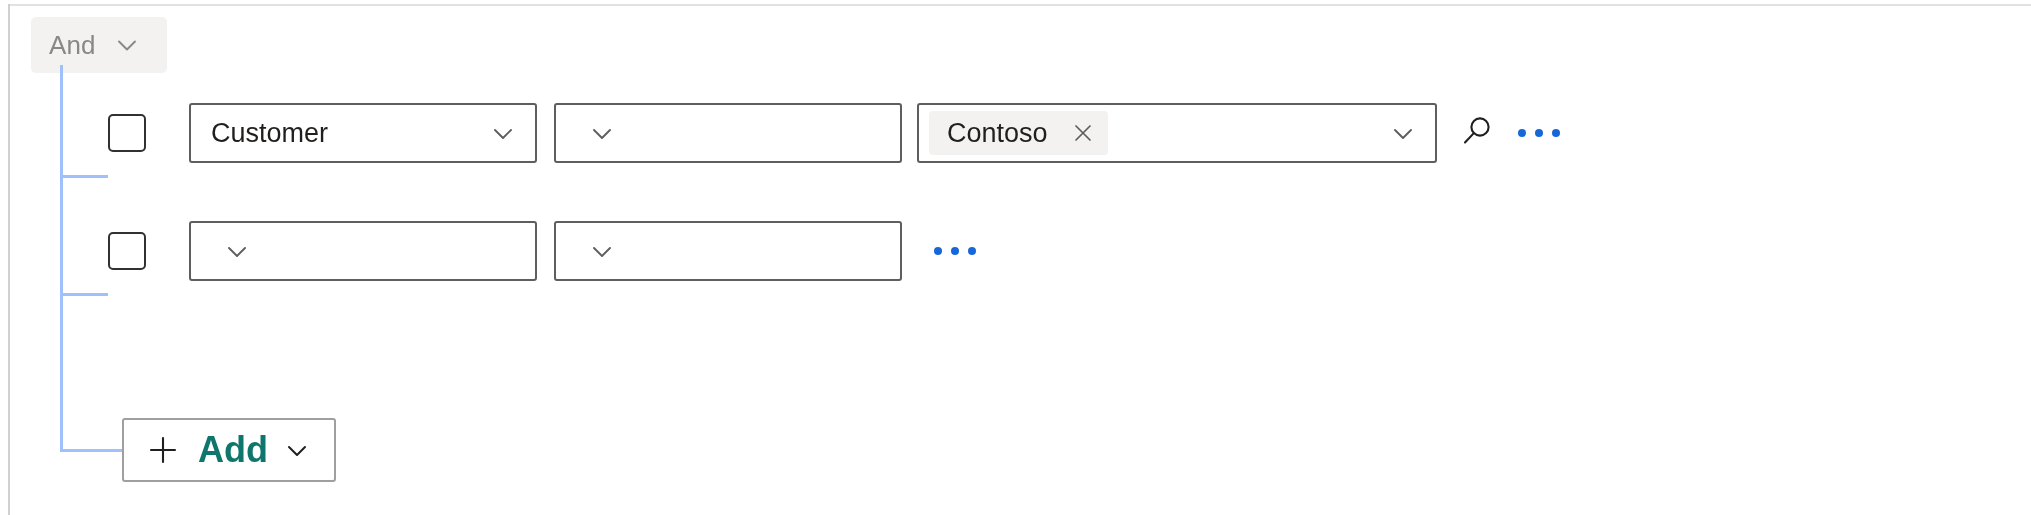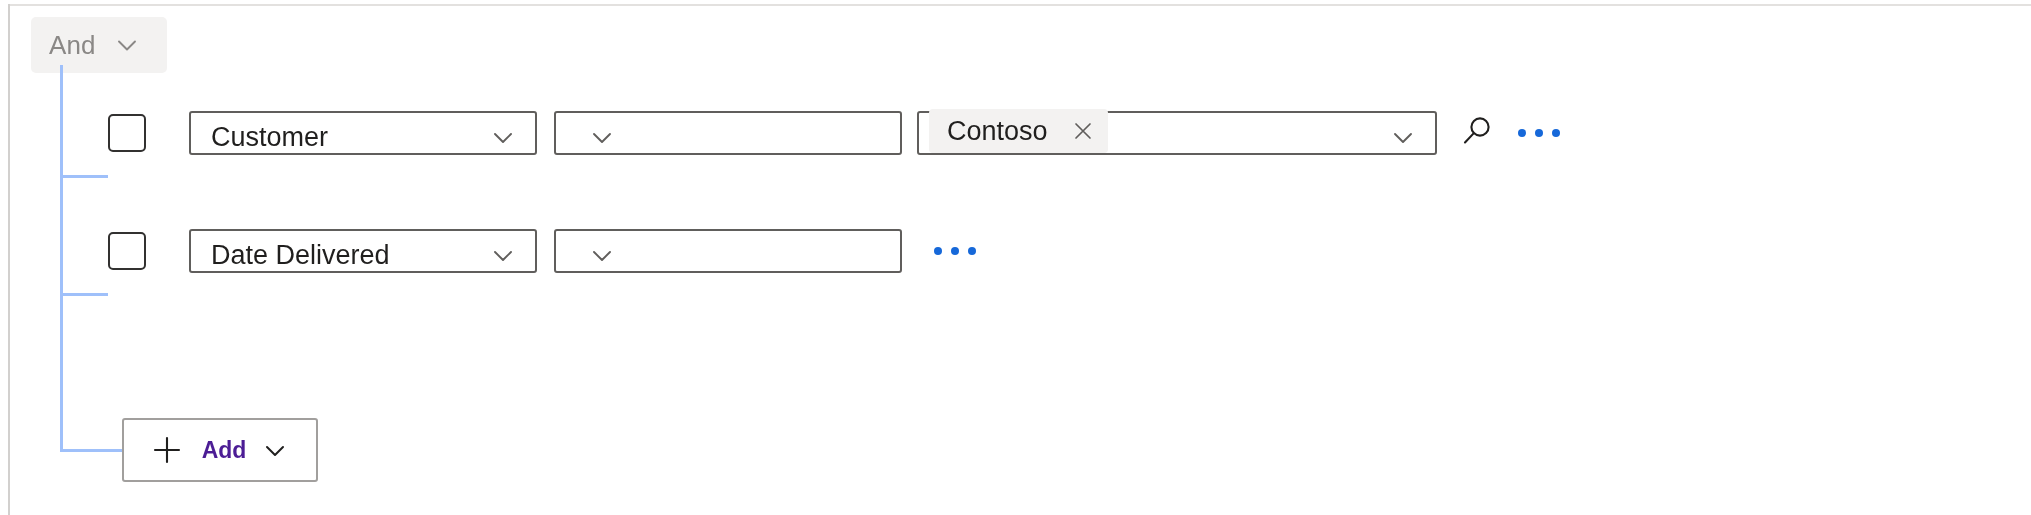--- a/index.html
+++ b/index.html
@@ -114,27 +114,27 @@
     border: 2px solid #323130;
     border-radius: 5px;
     background: #ffffff;
     box-sizing: border-box;
     cursor: pointer;
     flex: 0 0 auto;
   }
 
   
   .combobox {
-    height: 44px;
+    height: 60px;
     border: 2px solid #605e5c;
     border-radius: 3px;
     background: #ffffff;
     box-sizing: border-box;
     display: flex;
-    align-items: flex-end;
+    align-items: center;
     padding: 0 16px 0 20px;
     cursor: pointer;
     position: relative;
   }
   .combobox-text {
     font-size: 27px;
     color: #201f1e;
     white-space: nowrap;
     overflow: hidden;
     text-overflow: ellipsis;
@@ -242,23 +242,23 @@
     border-radius: 3px;
     display: flex;
     align-items: center;
     justify-content: center;
     padding: 0 22px;
     box-sizing: border-box;
     cursor: pointer;
     font-family: "Liberation Sans", sans-serif;
   }
   .add-label {
-    font-size: 23px;
+    font-size: 36px;
     font-weight: bold;
-    color: #4c1d95;
+    color: #0f766e;
     margin: 0 14px 0 18px;
     white-space: nowrap;
   }
   .plus-icon { display: flex; align-items: center; }
 </style>
 </head>
 <body>
 
 <div class="filter-canvas">
 
@@ -334,21 +334,20 @@
           <i></i>
       </span>
     </button>
   </div>
 
   <div class="condition-row row2">
 
     <div class="row-checkbox"></div>
 
     <div class="combobox field-combobox">
-      <span class="combobox-text">Date Delivered</span>
       <span class="chev">
         <svg width="32" height="32" viewBox="0 0 32 32" aria-hidden="true">
           <path d="M8 13 L16 21 L24 13" fill="none" stroke="#605e5c" stroke-width="1.9" stroke-linecap="round" stroke-linejoin="round"></path>
         </svg>
       </span>
     </div>
 
     <div class="combobox op-combobox">
       <span class="chev">
         <svg width="32" height="32" viewBox="0 0 32 32" aria-hidden="true">

